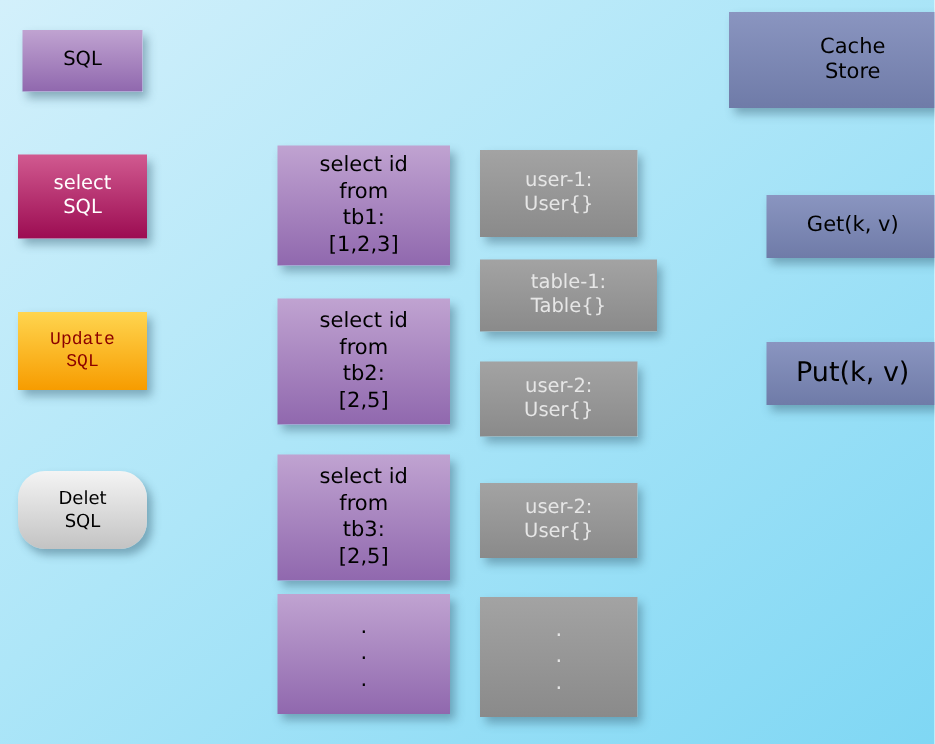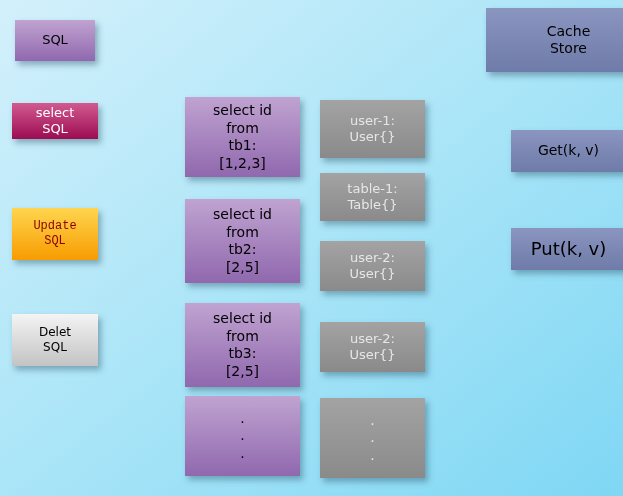--- a/index.html
+++ b/index.html
@@ -31,33 +31,33 @@
   
   .purple  { background: linear-gradient(to bottom, #c0a3d1, #9068ae); color: #000; }
   .magenta { background: linear-gradient(to bottom, #d15a90, #9c0c52); color: #fff; }
   .orange  { background: linear-gradient(to bottom, #ffd54f, #f79c00); color: #8b0000; }
   .silver  { background: linear-gradient(to bottom, #f4f4f4, #c3c3c3); color: #000; }
   .gray    { background: linear-gradient(to bottom, #a3a3a3, #8a8a8a); color: #e6e6e6; }
   .slate   { background: linear-gradient(to bottom, #8a95c0, #6f7ba8); color: #000; margin-left: 43px; }
 
   
   .n-sql    { left: 15px;  top: 20px;  width: 80px;  height: 41px;  font-size: 13px; }
-  .n-select { left: 12px;  top: 103px; width: 86px;  height: 36px;  font-size: 13px; }
+  .n-select { left: 12px;  top: 103px; width: 86px;  height: 56px;  font-size: 13px; }
   .n-update { left: 12px;  top: 208px; width: 86px;  height: 52px;  font-size: 12px; font-family: Liberation Mono, monospace; }
-  .n-delete { left: 12px;  top: 314px; width: 86px;  height: 52px;  font-size: 12px; }
+  .n-delete { left: 12px;  top: 314px; width: 86px;  height: 52px;  font-size: 12px; border-radius: 18px; }
 
   .n-lru    { left: 210px; top: 24px;  width: 175px; height: 44px;  font-size: 14px; color: #f2f2f2; }
 
   .n-q1     { left: 185px; top: 97px;  width: 115px; height: 80px;  font-size: 14px; }
   .n-q2     { left: 185px; top: 199px; width: 115px; height: 84px;  font-size: 14px; }
   .n-q3     { left: 185px; top: 303px; width: 115px; height: 84px;  font-size: 14px; }
   .n-qdots  { left: 185px; top: 396px; width: 115px; height: 80px;  font-size: 14px; color: #000; }
 
   .n-e1     { left: 320px; top: 100px; width: 105px; height: 58px;  font-size: 13px; }
-  .n-e2     { left: 320px; top: 173px; width: 105px; height: 48px;  font-size: 13px; }
+  .n-e2     { left: 320px; top: 173px; width: 118px; height: 48px;  font-size: 13px; }
   .n-e3     { left: 320px; top: 241px; width: 105px; height: 50px;  font-size: 13px; }
   .n-e4     { left: 320px; top: 322px; width: 105px; height: 50px;  font-size: 13px; }
   .n-edots  { left: 320px; top: 398px; width: 105px; height: 80px;  font-size: 14px; }
 
   .n-store  { left: 443px; top: 8px;   width: 165px; height: 64px;  font-size: 14px; }
   .n-get    { left: 468px; top: 130px; width: 115px; height: 42px;  font-size: 14px; }
   .n-put    { left: 468px; top: 228px; width: 115px; height: 42px;  font-size: 18px; }
   .n-del    { left: 468px; top: 310px; width: 115px; height: 42px;  font-size: 14px; }
 </style>
 </head>

